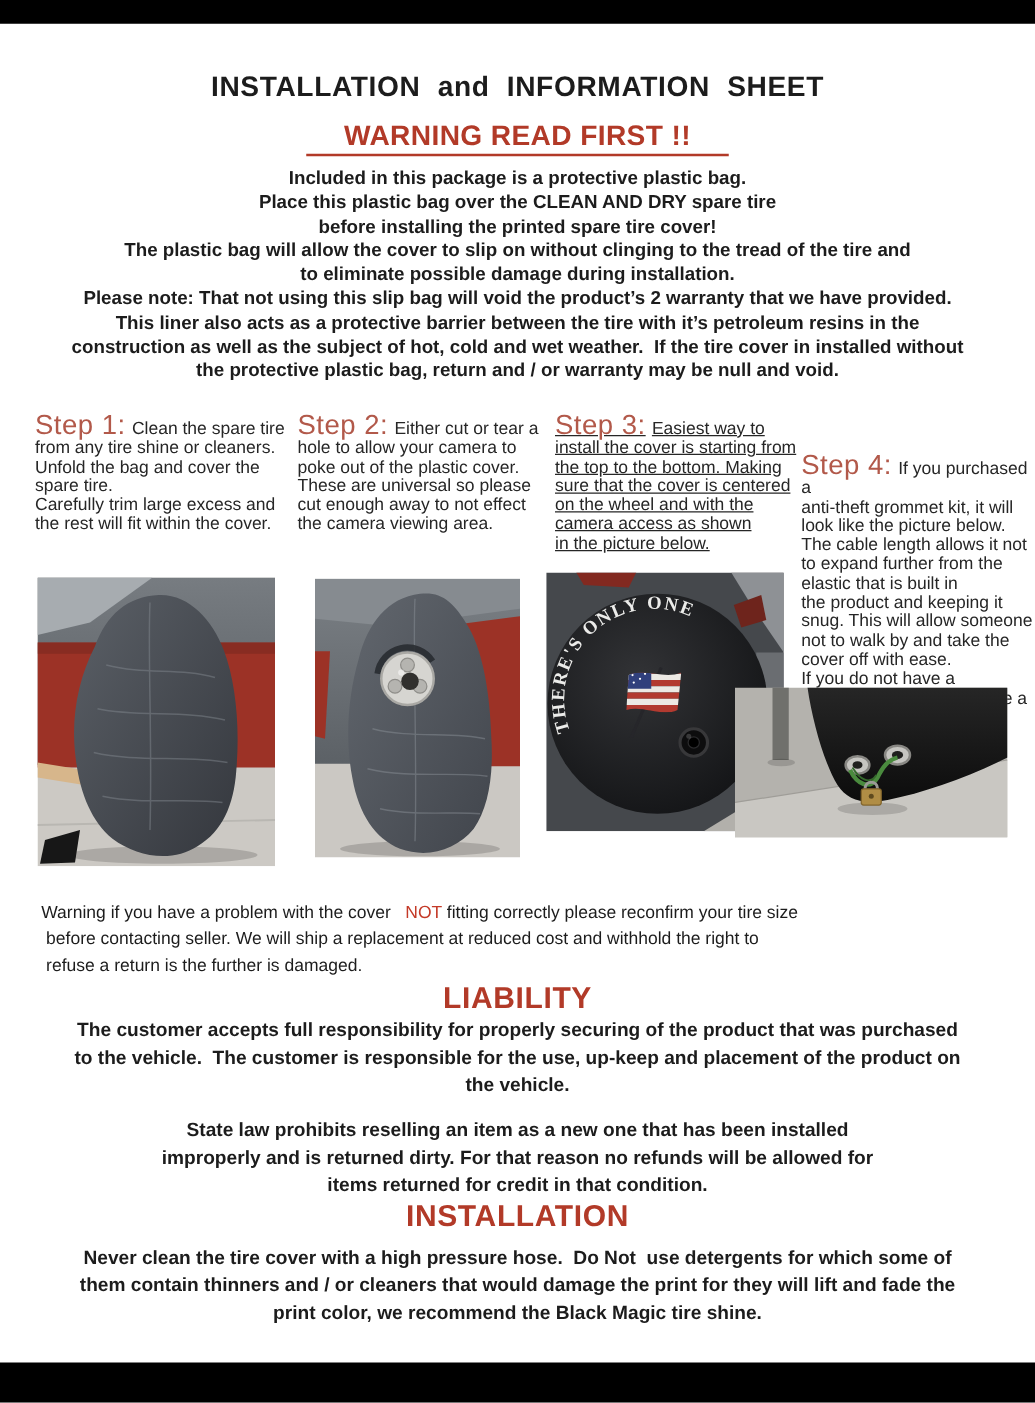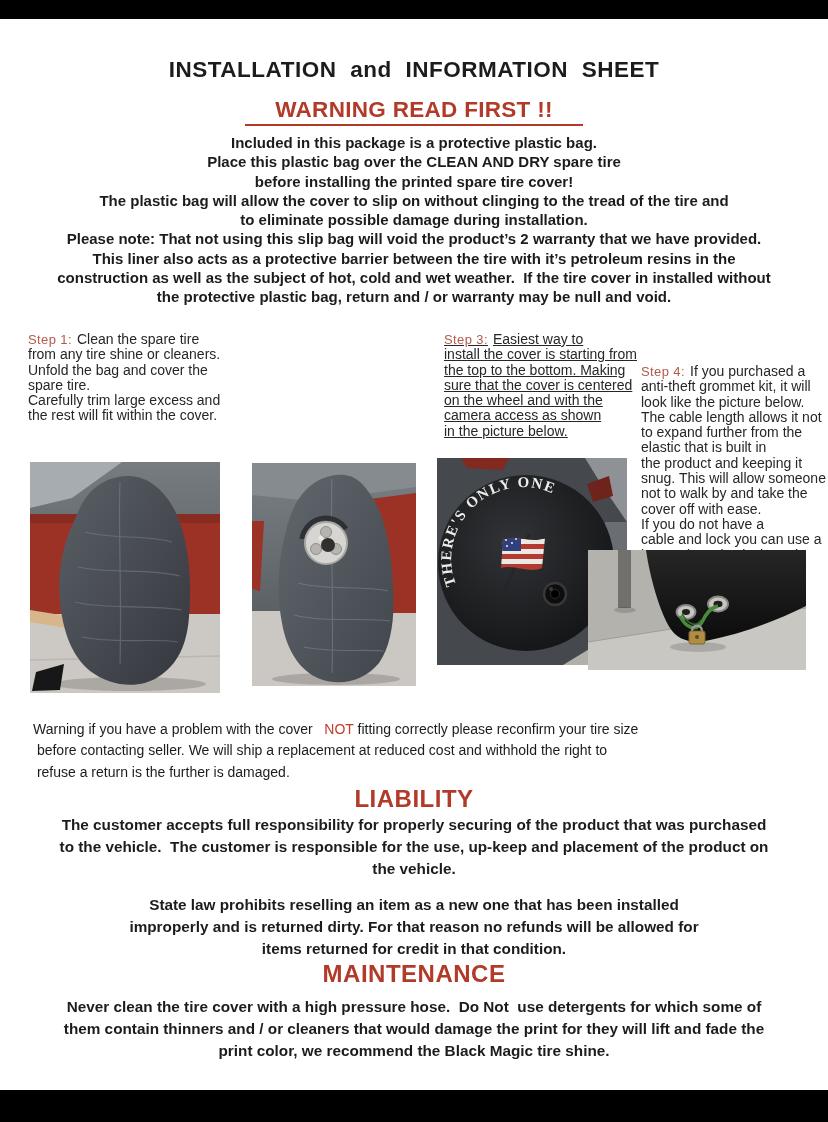--- a/index.html
+++ b/index.html
@@ -23,21 +23,21 @@
   .warnhead{position:absolute;top:95px;width:100%;text-align:center;margin:0;}
   .warnhead span{display:inline-block;font-size:22.5px;font-weight:bold;color:var(--red);
     border-bottom:2px solid var(--red);padding:0 30px 1px;letter-spacing:.3px;}
 
   .intro{position:absolute;top:133px;width:100%;text-align:center;
     font-weight:bold;font-size:15px;line-height:19.3px;}
   .intro div{white-space:pre;}
 
   .steps{position:absolute;top:332px;left:0;width:828px;height:392px;}
   .step{position:absolute;margin:0;font-size:14px;line-height:15.3px;color:#262626;white-space:pre-line;}
-  .step .slabel{font-size:13px;color:var(--stepred);letter-spacing:.4px;padding-right:5px;}
+  .step .slabel{font-size:22px;color:var(--stepred);letter-spacing:.4px;padding-right:5px;}
   .step.s1{left:28px;width:210px;}
   .step.s2{left:238px;width:206px;}
   .step.s3{left:444px;width:206px;text-decoration:underline;}
   .step.s4{left:641px;width:186px;margin-top:32px;}
 
   .photo{position:absolute;margin:0;padding:0;}
   .photo svg{display:block;width:100%;height:100%;}
   .photo.p1{left:30px;top:130px;width:190px;height:231px;}
   .photo.p2{left:252px;top:131px;width:164px;height:223px;}
   .photo.p3{left:437px;top:126px;width:190px;height:207px;}
@@ -82,20 +82,26 @@
     <div>the protective plastic bag, return and / or warranty may be null and void.</div>
   </div>
 
   <section class="steps">
     <p class="step s1"><span class="slabel">Step 1:</span><span>Clean the spare tire
 from any tire shine or cleaners.
 Unfold the bag and cover the
 spare tire.
 Carefully trim large excess and
 the rest will fit within the cover.</span></p>
+    <p class="step s2"><span class="slabel">Step 2:</span><span>Either cut or tear a
+hole to allow your camera to
+poke out of the plastic cover.
+These are universal so please
+cut enough away to not effect
+the camera viewing area.</span></p>
     <p class="step s3"><span class="slabel">Step 3:</span><span>Easiest way to
 install the cover is starting from
 the top to the bottom. Making
 sure that the cover is centered
 on the wheel and with the
 camera access as shown
 in the picture below.</span></p>
     <p class="step s4"><span class="slabel">Step 4:</span><span>If you purchased a
 anti-theft grommet kit, it will
 look like the picture below.
@@ -273,21 +279,21 @@
     <div>to the vehicle.  The customer is responsible for the use, up-keep and placement of the product on</div>
     <div>the vehicle.</div>
   </div>
 
   <div class="cpara p-liab2">
     <div>State law prohibits reselling an item as a new one that has been installed</div>
     <div>improperly and is returned dirty. For that reason no refunds will be allowed for</div>
     <div>items returned for credit in that condition.</div>
   </div>
 
-  <h3 class="h-red h-maint">MAINTENANCE</h3>
+  <h3 class="h-red h-maint">INSTALLATION</h3>
 
   <div class="cpara p-maint">
     <div>Never clean the tire cover with a high pressure hose.  Do Not  use detergents for which some of</div>
     <div>them contain thinners and / or cleaners that would damage the print for they will lift and fade the</div>
     <div>print color, we recommend the Black Magic tire shine.</div>
   </div>
 
   <div class="bar bottom"></div>
 </div>
 

